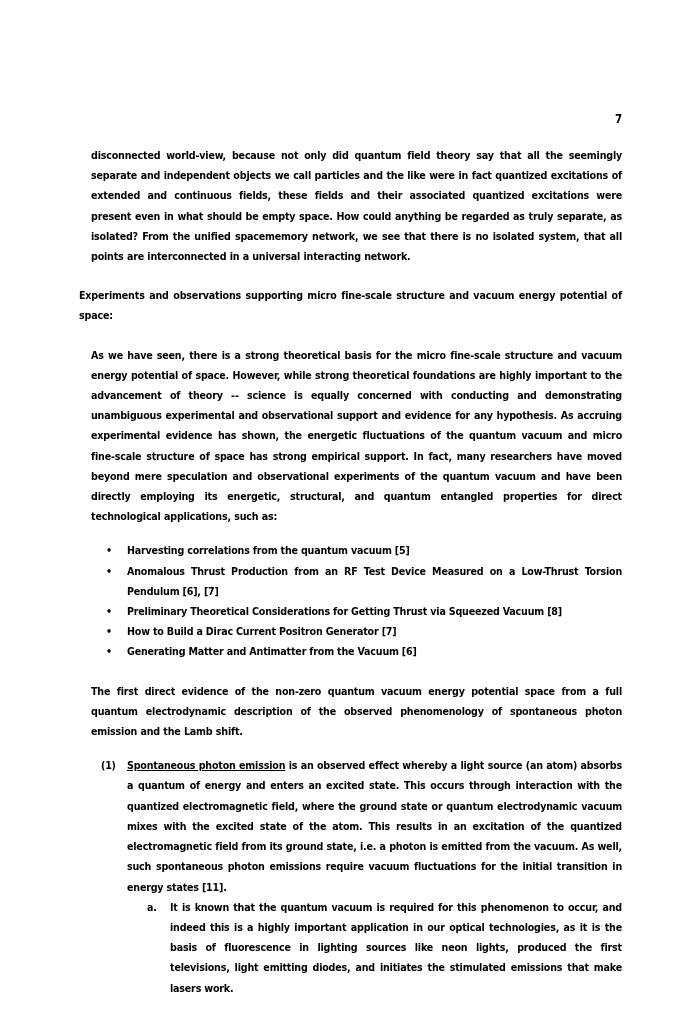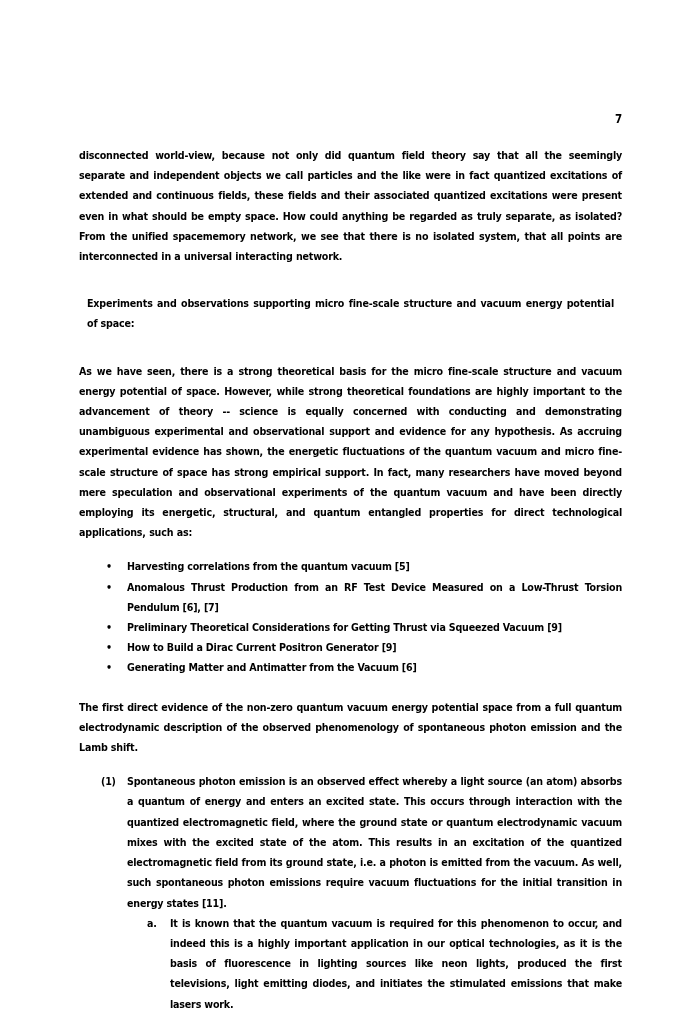--- a/index.html
+++ b/index.html
@@ -35,34 +35,34 @@
     text-align: right;
     font-size: 11.5px;
     font-weight: 700;
     line-height: 14px;
     letter-spacing: -0.1px;
     margin-bottom: 19px;
   }
 
   
   p.body {
-    margin: 0 0 0 0;
+    margin: 0 0 0 12px;
     font-size: 10.6px;
     line-height: 20.2px;
     text-align: justify;
     font-weight: 700;
     letter-spacing: -0.18px;
     word-spacing: 0.2px;
     -moz-font-feature-settings: "kern";
   }
   .gap-para { height: 19px; }
   .gap-small { height: 14px; }
 
   h2.section-heading {
-    margin: 8px;
+    margin: 0;
     font-size: 10.6px;
     line-height: 20.2px;
     font-weight: 700;
     text-align: justify;
     letter-spacing: -0.15px;
   }
 
   
   ul.bullets {
     margin: 0;
@@ -103,21 +103,21 @@
     letter-spacing: -0.18px;
   }
   ol.numlist > li .marker {
     position: absolute;
     left: 22px;
     top: 0;
     width: 26px;
     font-weight: 700;
     letter-spacing: -0.2px;
   }
-  .lead-bold { font-weight: 700; }
+  .lead-bold { font-weight: 700; text-decoration: underline; }
 
   
   ol.sublist {
     margin: 0;
     padding: 0;
     list-style: none;
   }
   ol.sublist > li {
     position: relative;
     padding-left: 91px;
@@ -159,25 +159,25 @@
       <li>
         <span class="bullet-glyph">•</span>
         <span>Harvesting correlations from the quantum vacuum [5]</span>
       </li>
       <li>
         <span class="bullet-glyph">•</span>
         <span>Anomalous Thrust Production from an RF Test Device Measured on a Low-Thrust Torsion Pendulum [6], [7]</span>
       </li>
       <li>
         <span class="bullet-glyph">•</span>
-        <span>Preliminary Theoretical Considerations for Getting Thrust via Squeezed Vacuum [9]</span>
-      </li>
-      <li>
-        <span class="bullet-glyph">•</span>
-        <span>How to Build a Dirac Current Positron Generator [9]</span>
+        <span>Preliminary Theoretical Considerations for Getting Thrust via Squeezed Vacuum [8]</span>
+      </li>
+      <li>
+        <span class="bullet-glyph">•</span>
+        <span>How to Build a Dirac Current Positron Generator [7]</span>
       </li>
       <li>
         <span class="bullet-glyph">•</span>
         <span>Generating Matter and Antimatter from the Vacuum [6]</span>
       </li>
     </ul>
 
     <div class="gap-para"></div>
 
     <p class="body">The first direct evidence of the non-zero quantum vacuum energy potential space from a full quantum electrodynamic description of the observed phenomenology of spontaneous photon emission and the Lamb shift.</p>

